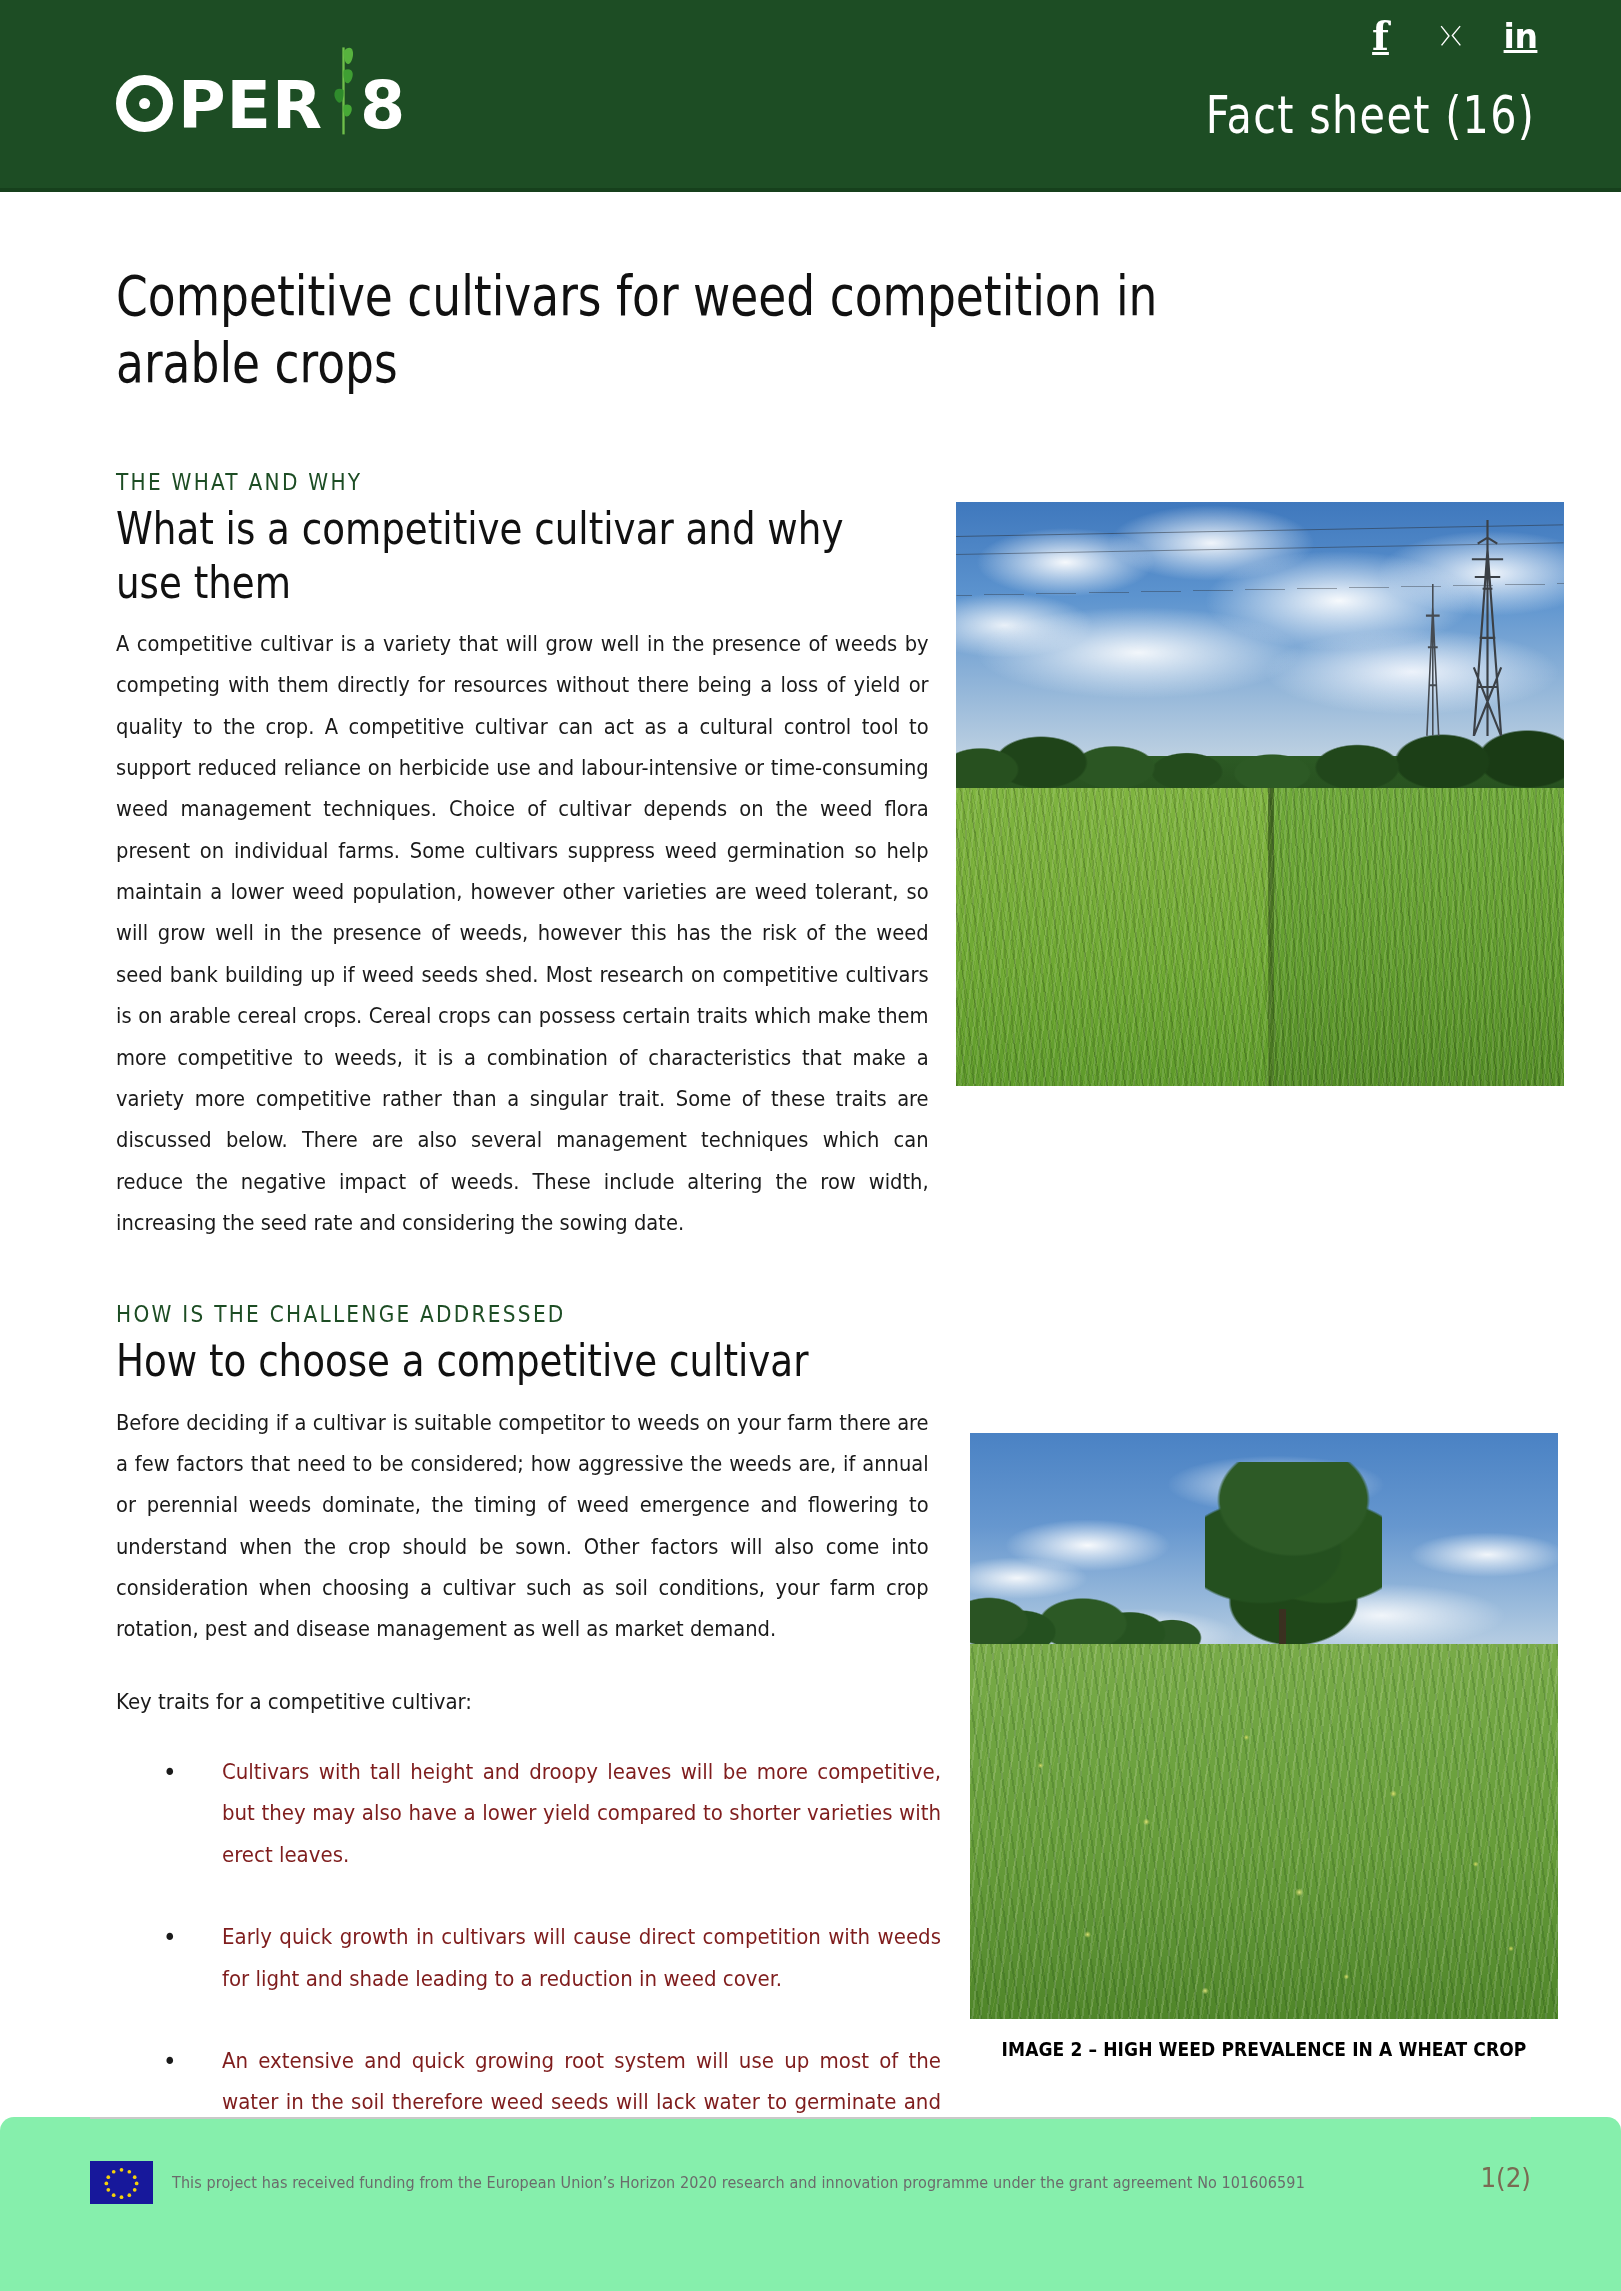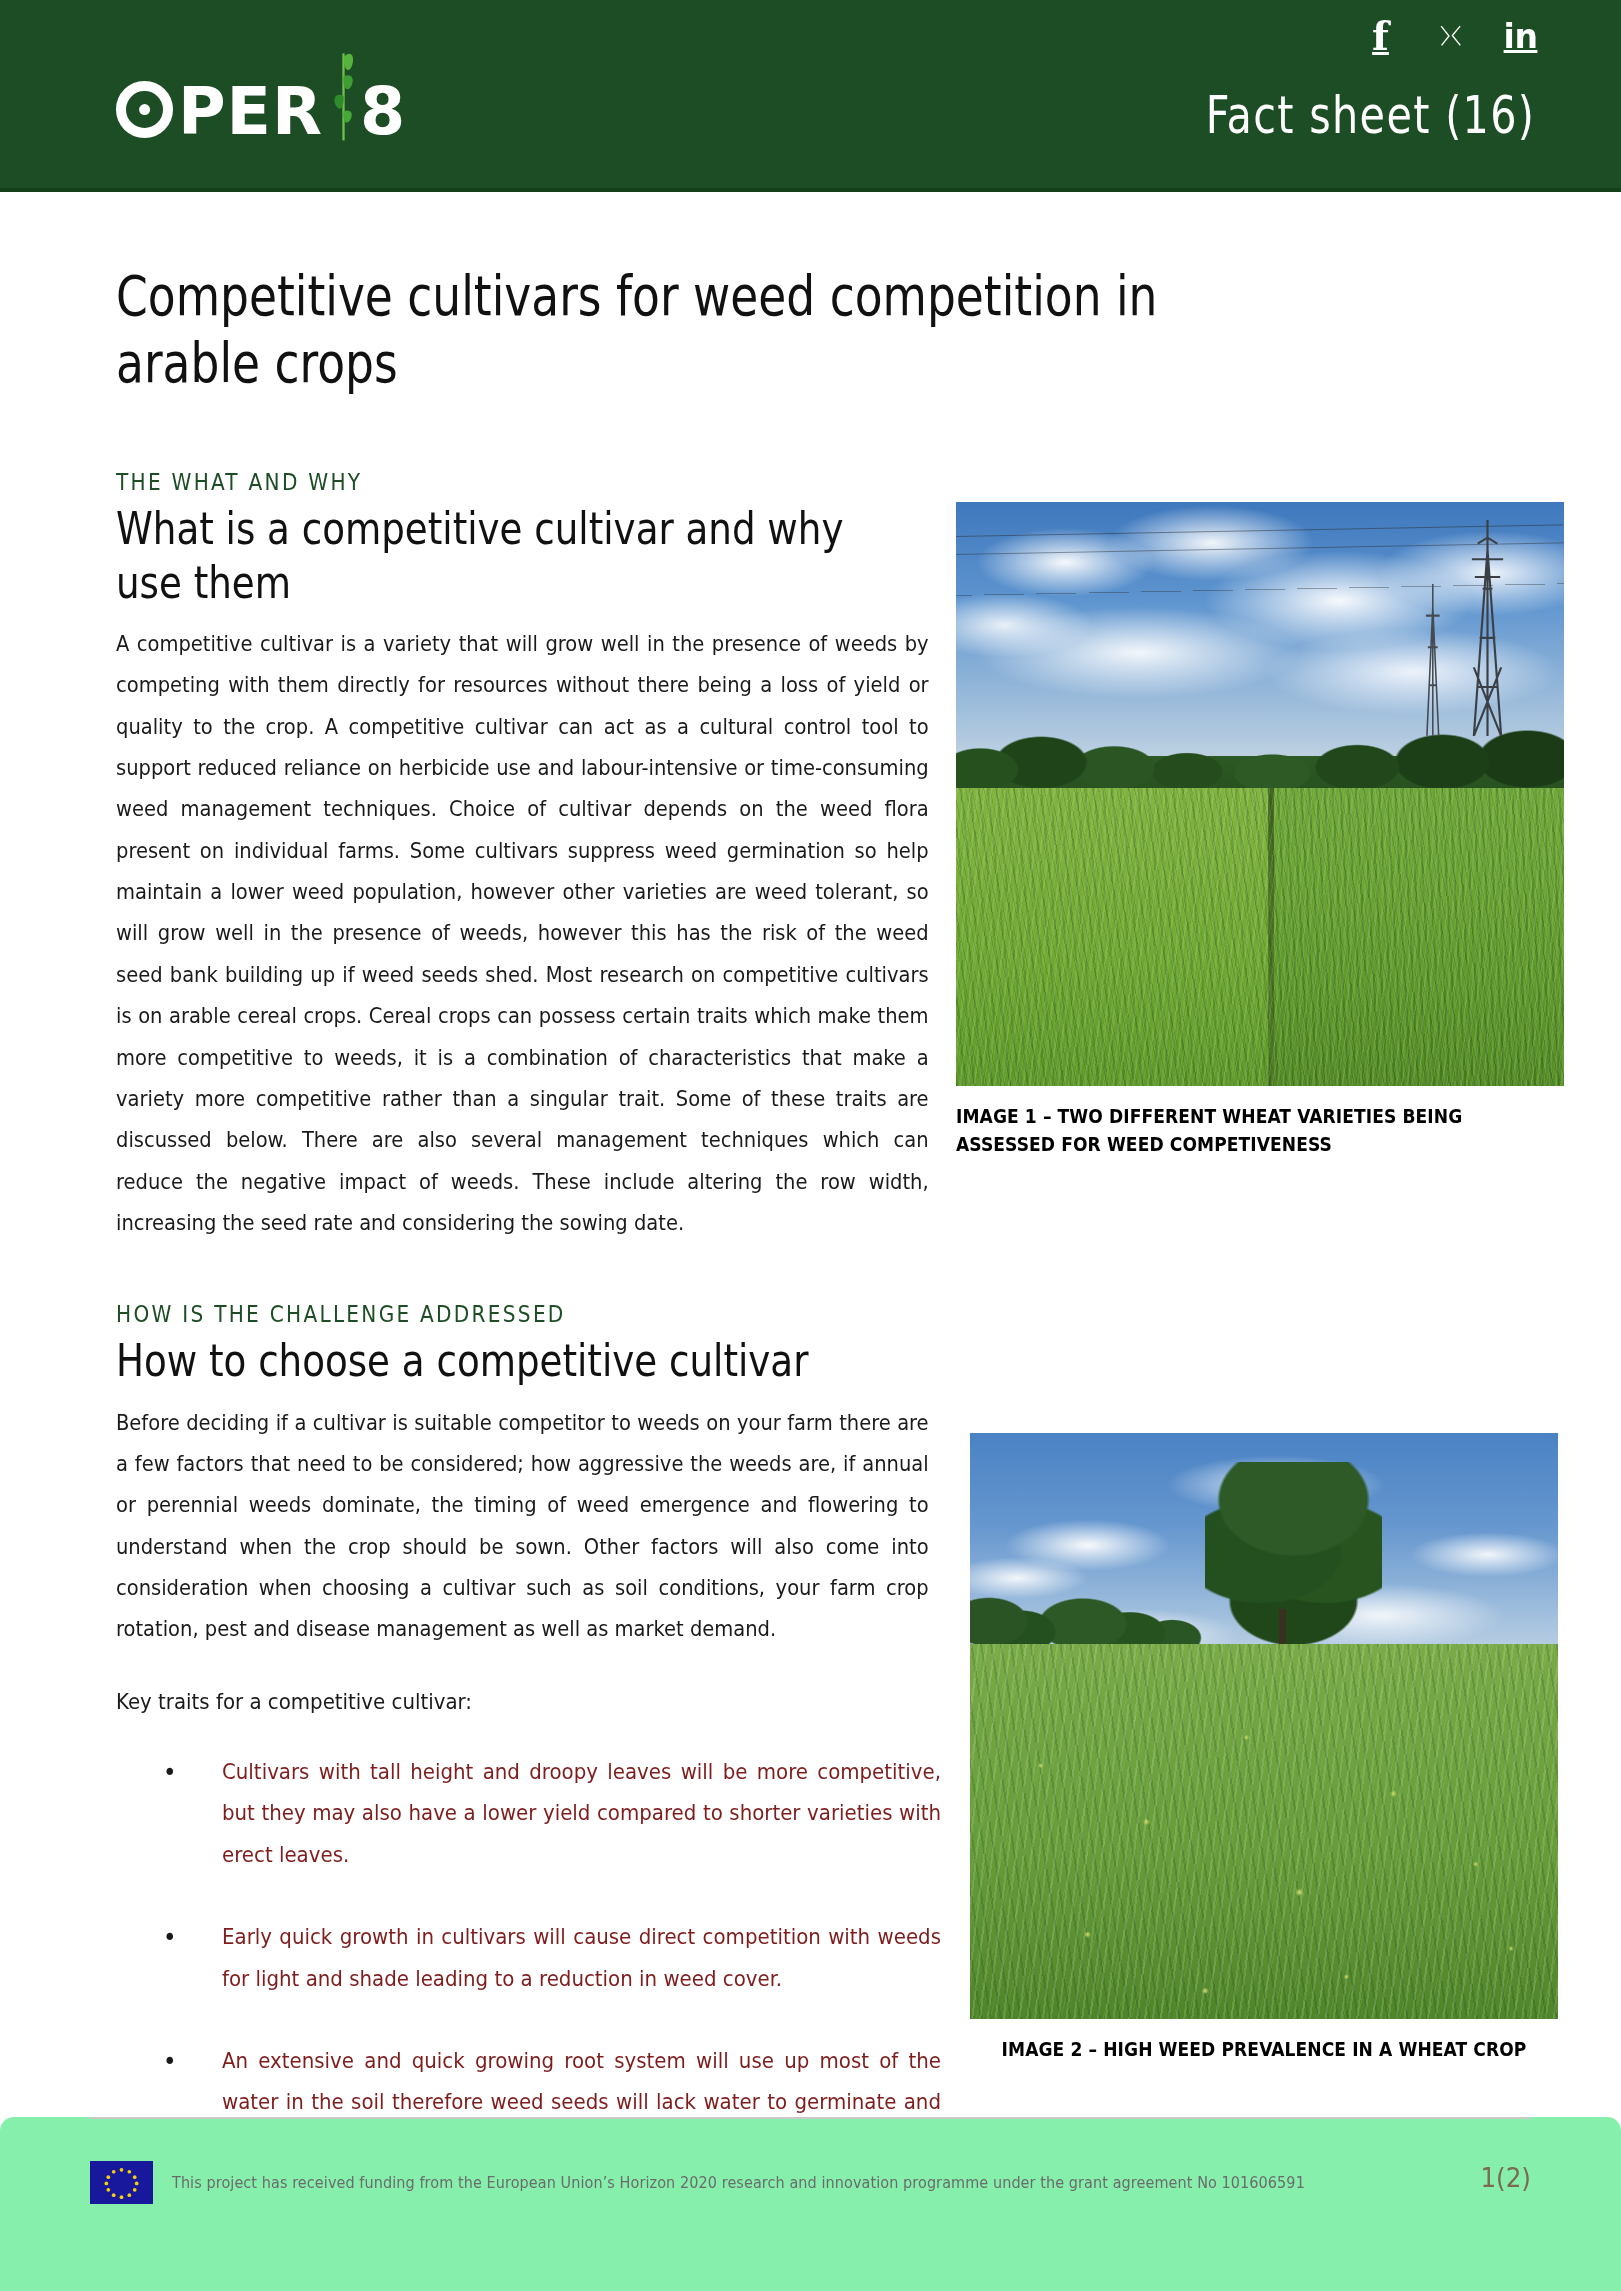--- a/index.html
+++ b/index.html
@@ -26,21 +26,21 @@
     bottom: 0; left: 0;
     width: 1621px; height: 3.9px;
     background: #16401c;
   }
 
   .logo-wrap {
     position: absolute;
     left: 116px; top: 47px;
     height: 88px;
     display: flex;
-    align-items: flex-start;
+    align-items: flex-end;
   }
   .logo-text {
     font-family: "DejaVu Sans", sans-serif;
     font-size: 65px;
     font-weight: 700;
     color: #ffffff;
     letter-spacing: 1px;
     line-height: 0.9;
     display: flex;
     align-items: flex-end;
@@ -487,21 +487,20 @@
           <g stroke="#454b52" stroke-width="1.6" fill="none">
             <path d="M10 0 L10 120 M4 120 L10 18 L16 120 M5 50 L15 50 M3 25 L17 25 M6 80 L14 80"></path>
           </g>
         </svg>
       </div>
       <div class="p1-cropL"></div>
       <div class="p1-cropR"></div>
       <div class="p1-split"></div>
       <div class="p1-texture"></div>
     </div>
-    <figcaption class="caption">IMAGE 1 – TWO DIFFERENT WHEAT VARIETIES BEING ASSESSED FOR WEED COMPETIVENESS</figcaption>
   </figure>
 
   <figure class="figure fig2">
     <div class="photo">
       <div class="p2-sky"></div>
       <div class="p2-smalltrees"></div>
       <div class="p2-bigtree"></div>
       <div class="p2-trunk"></div>
       <div class="p2-crop"></div>
       <div class="p2-weeds"></div>

